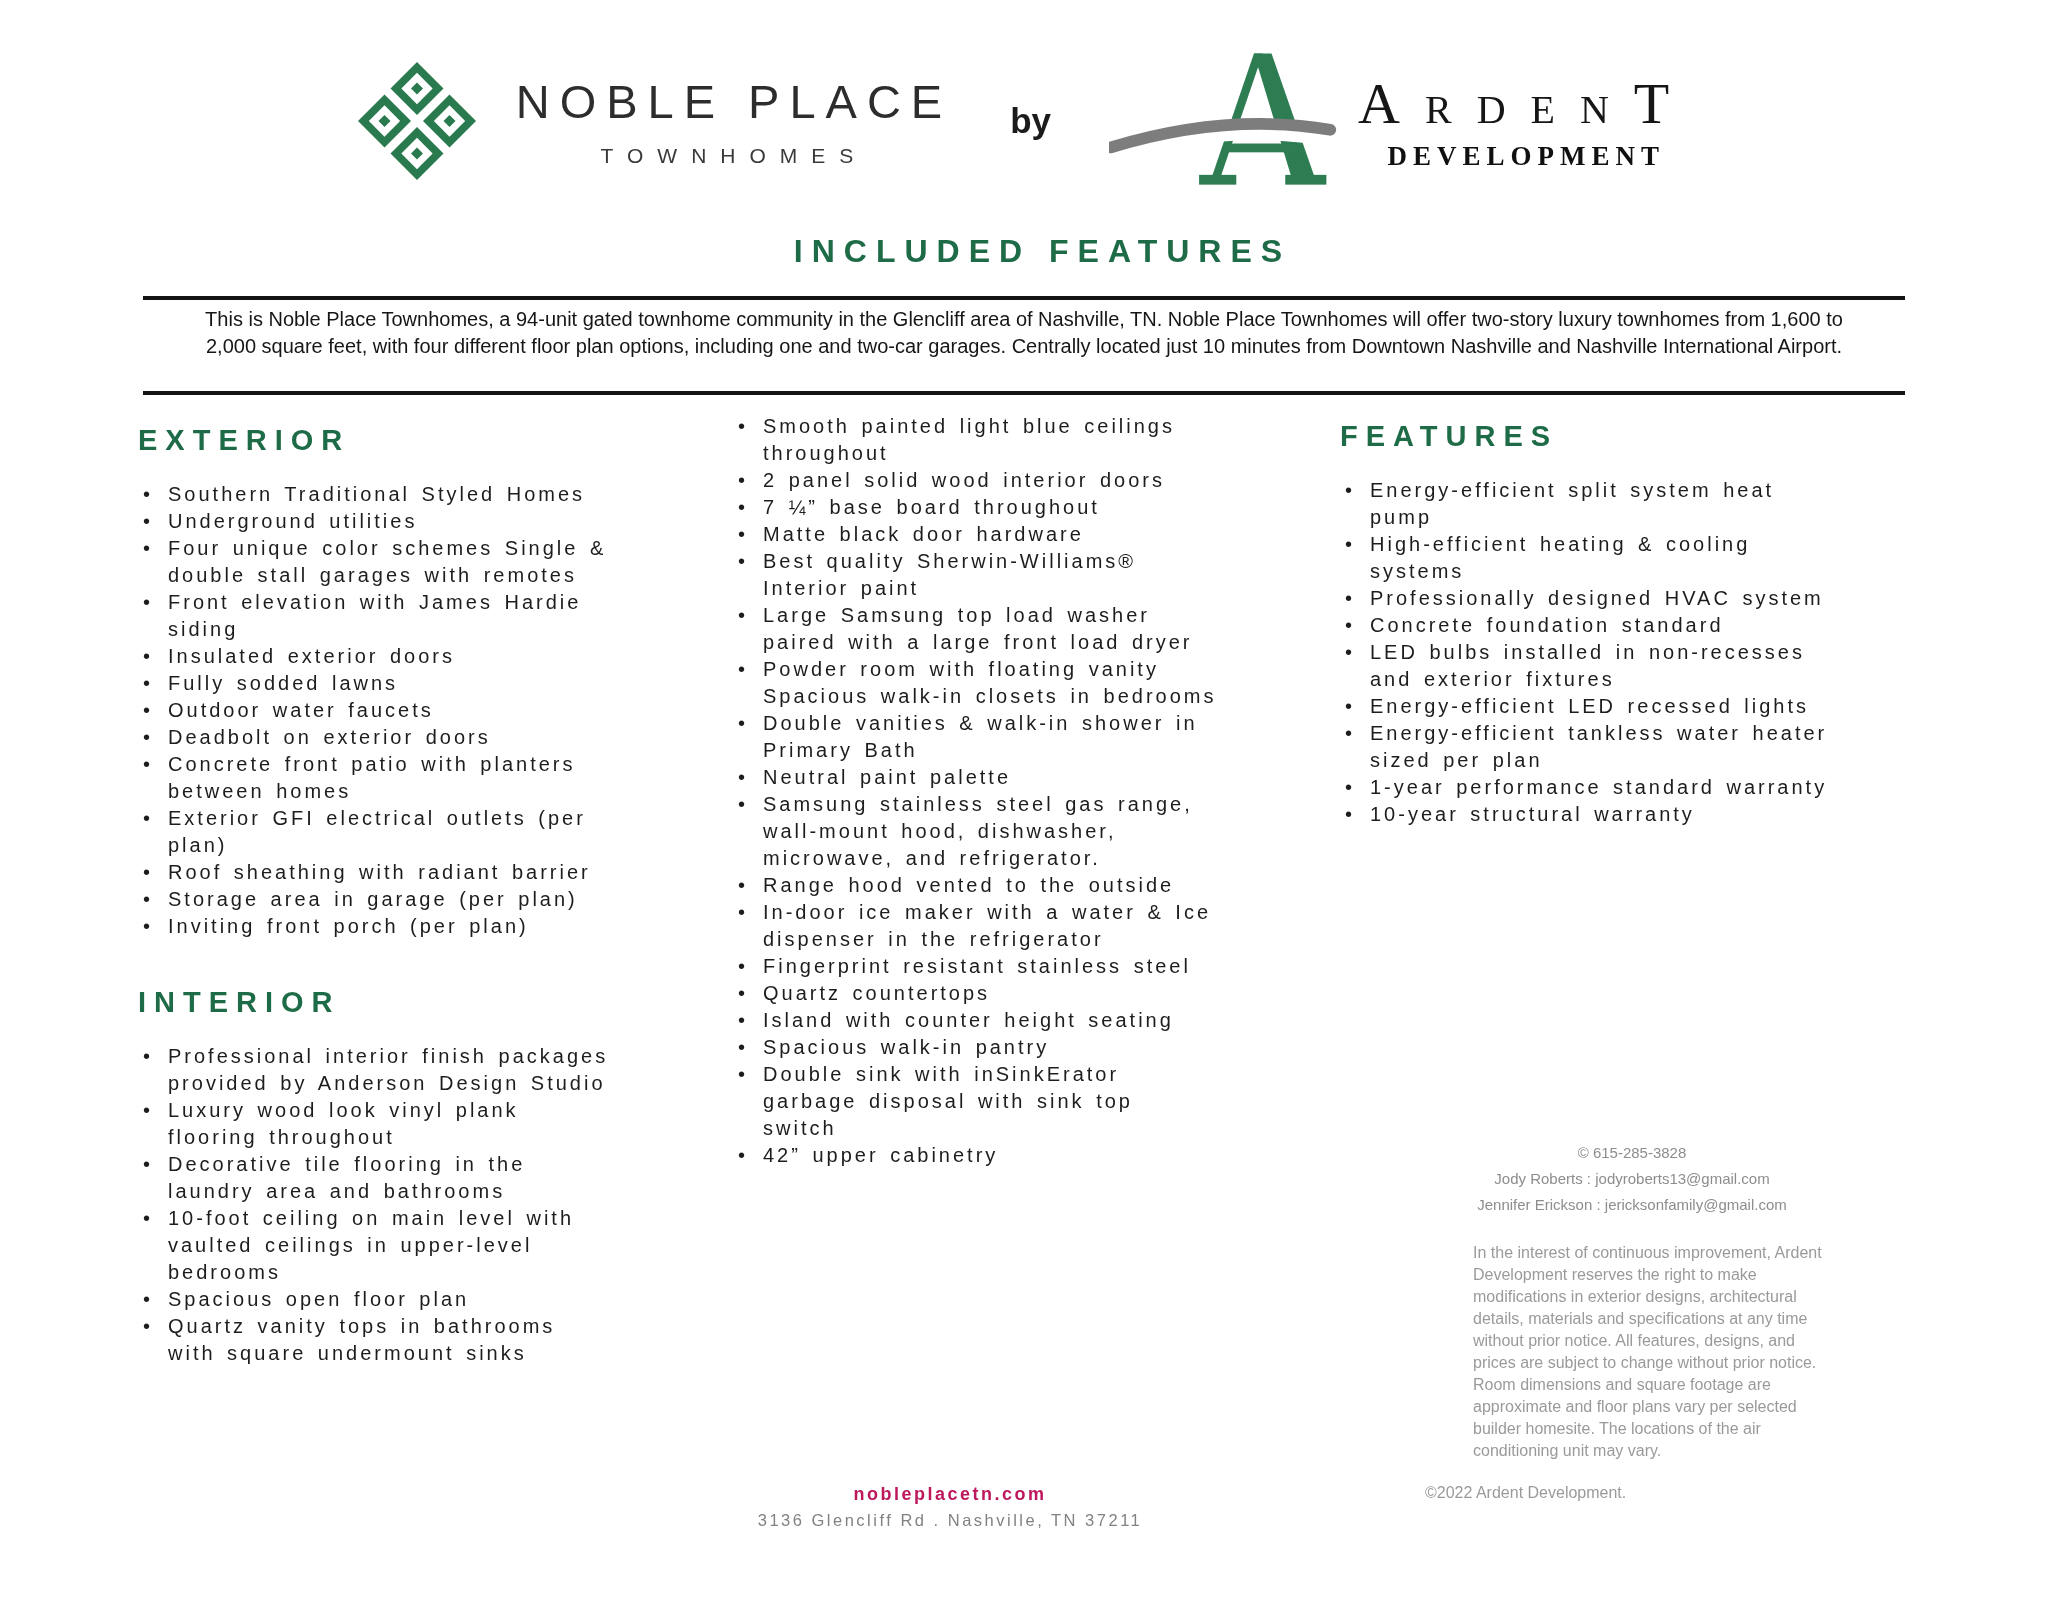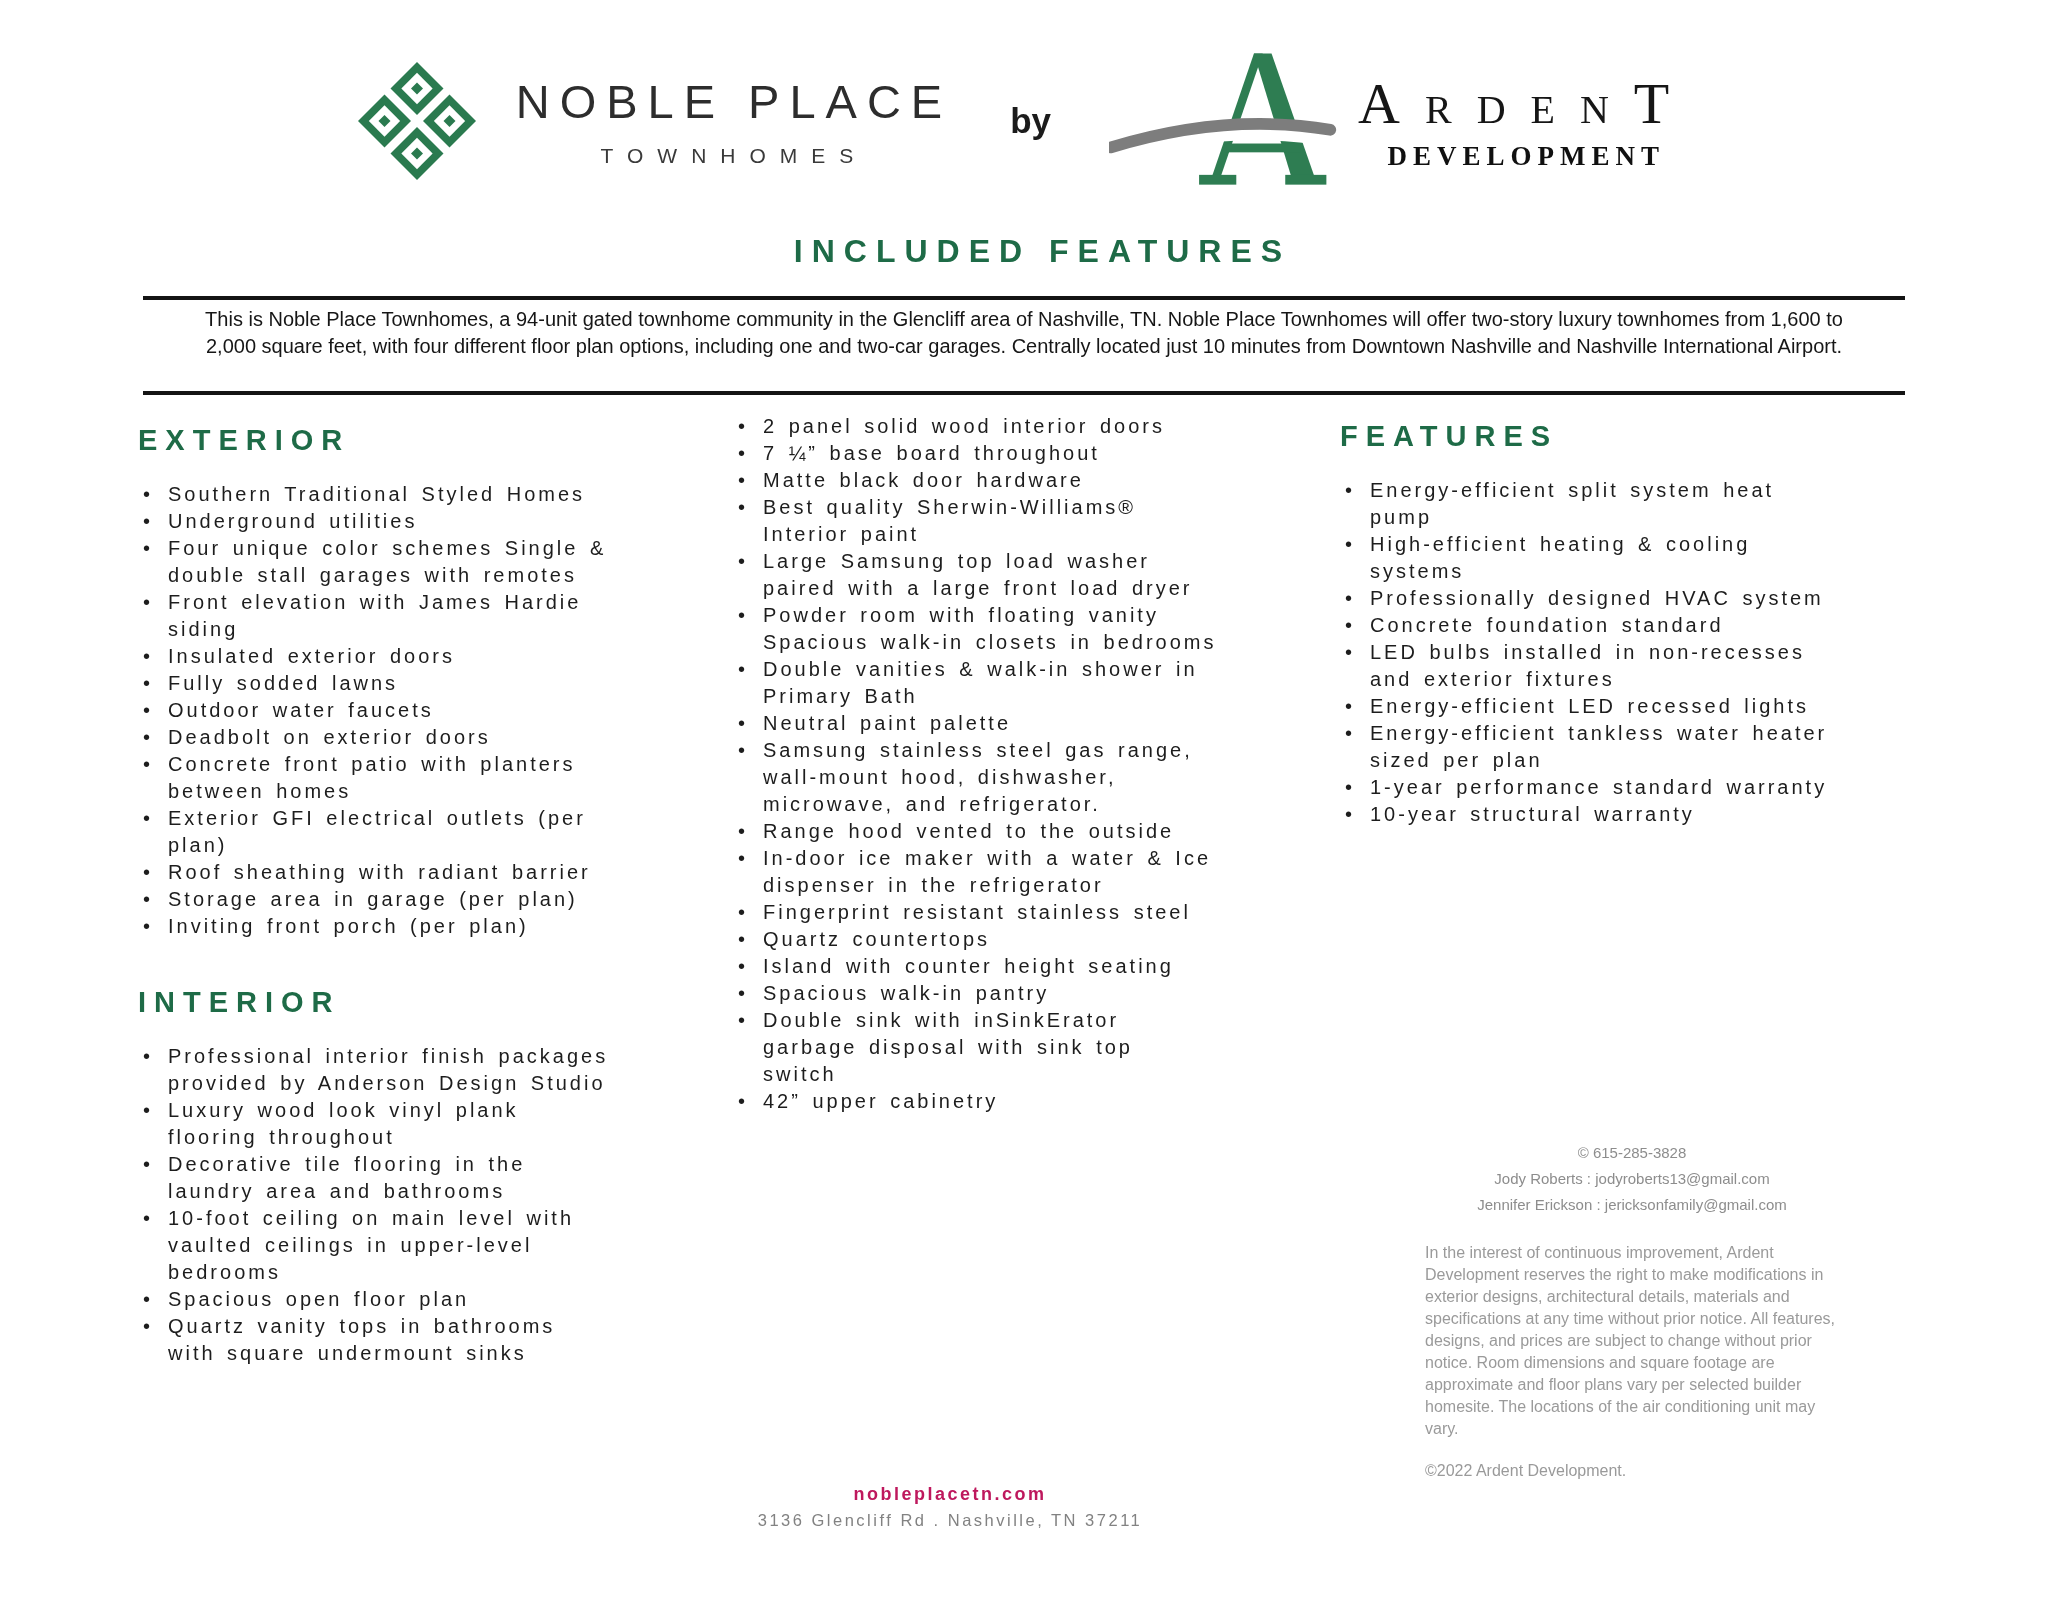--- a/index.html
+++ b/index.html
@@ -45,21 +45,21 @@
   .col h2.mt{margin-top:46px;}
   .col ul{list-style:none;margin:0;padding:0;}
   .col li{position:relative;padding-left:30px;font-size:20px;line-height:27px;
     letter-spacing:3px;word-spacing:3px;color:#1d1d1d;}
   .col li::before{content:"•";position:absolute;left:5px;top:0;color:#1d1d1d;}
 
   
   .contact{position:absolute;left:1425px;top:1140px;width:414px;}
   .contact-heading{text-align:center;font-size:30px;font-weight:600;color:#33502F;margin:0 0 22px 0;}
   .contact-line{text-align:center;font-size:15px;line-height:26px;color:#8d8d8d;margin:0;}
-  .disclaimer{margin-top:24px;font-size:16px;line-height:22px;color:#9a9a9a;text-align:left;}
+  .disclaimer{margin-top:24px;font-size:16px;line-height:22px;color:#9a9a9a;text-align:left;margin-left:48px;}
   .copyright{margin-top:22px;font-size:16px;color:#9a9a9a;}
 
   
   .footer{position:absolute;left:430px;top:1484px;width:1040px;text-align:center;}
   .footer-site{font-size:18px;font-weight:700;letter-spacing:2.5px;color:#be185d;}
   .footer-address{font-size:16.5px;letter-spacing:2.5px;color:#828282;margin-top:6px;}
 
   
   .d-green{fill:var(--logo-green);}
   .d-white{fill:#ffffff;}
@@ -150,20 +150,21 @@
     <li>Luxury wood look vinyl plank flooring throughout</li>
     <li>Decorative tile flooring in the laundry area and bathrooms</li>
     <li>10-foot ceiling on main level with vaulted ceilings in upper-level bedrooms</li>
     <li>Spacious open floor plan</li>
     <li>Quartz vanity tops in bathrooms with square undermount sinks</li>
   </ul>
 </div>
 
 <div class="col" id="col2">
   <ul>
+    <li>Smooth painted light blue ceilings throughout</li>
     <li>2 panel solid wood interior doors</li>
     <li>7 ¼” base board throughout</li>
     <li>Matte black door hardware</li>
     <li>Best quality Sherwin-Williams® Interior paint</li>
     <li>Large Samsung top load washer paired with a large front load dryer</li>
     <li>Powder room with floating vanity Spacious walk-in closets in bedrooms</li>
     <li>Double vanities &amp; walk-in shower in Primary Bath</li>
     <li>Neutral paint palette</li>
   </ul>
   <ul>

